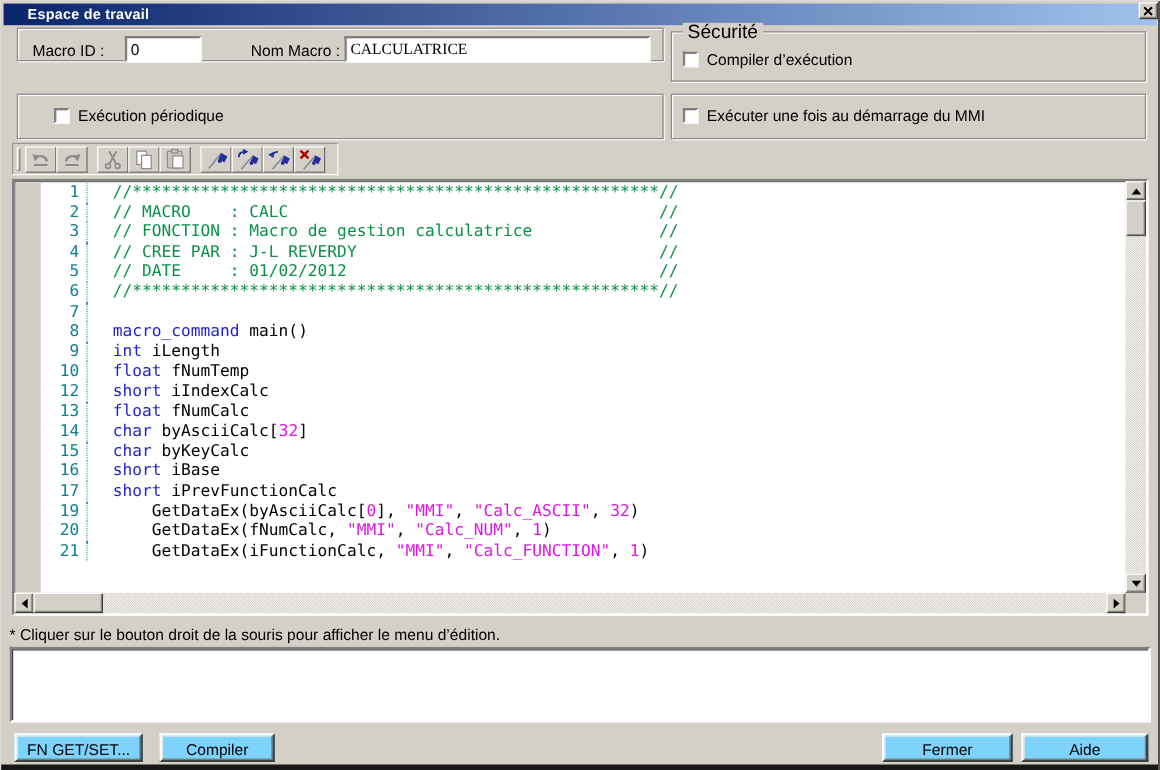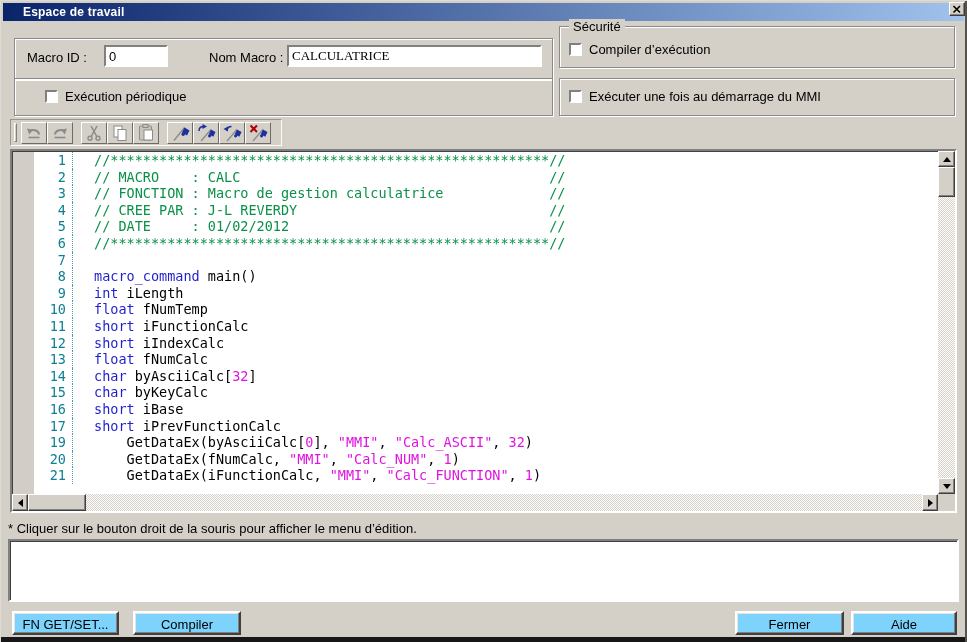--- a/index.html
+++ b/index.html
@@ -15,21 +15,21 @@
     background:linear-gradient(to right,var(--titlebar-start,#0a246a),var(--titlebar-end,#a6caf0));
     display:flex;align-items:center;padding-left:20px;}
   .titlebar .title{color:#fff;font-weight:bold;font-size:12px;letter-spacing:.2px;}
   .closebtn{position:absolute;right:2px;top:2px;width:16px;height:14px;padding:0;
     background:#d4d0c8;border:1px solid;border-color:#ffffff #404040 #404040 #ffffff;
     box-shadow:inset -1px -1px 0 #808080;display:flex;align-items:center;justify-content:center;cursor:default;}
 
   
   .groupbox{position:absolute;border:1px solid #8a8a8a;
     box-shadow:inset 1px 1px 0 #ffffff, 1px 1px 0 #ffffff;}
-  .legend-text{position:absolute;left:9px;top:-8px;background:#d4d0c8;padding:0 4px;font-size:13px;}
+  .legend-text{position:absolute;left:9px;top:-8px;background:#d4d0c8;padding:0 4px;font-size:16px;}
   .fldlabel{position:absolute;top:11px;}
   .txt{position:absolute;height:22px;border:2px solid;border-color:#808080 #ffffff #ffffff #808080;
     background:#fff;font:13px "Liberation Sans",sans-serif;padding:0 3px;outline:none;}
   .checkrow{position:absolute;display:flex;align-items:center;gap:7px;}
   .cb{width:13px;height:13px;background:#fff;border:2px solid;border-color:#808080 #ffffff #ffffff #808080;flex:none;}
 
   
   .toolbar{position:absolute;left:10px;top:119px;width:272px;height:27px;
     border:1px solid;border-color:#9a968e #fbfaf8 #fbfaf8 #9a968e;
     display:flex;align-items:center;padding-left:2px;}
@@ -102,21 +102,21 @@
     <span class="title">Espace de travail</span>
   </div>
   <button class="closebtn">
     <span style="display:flex;">
       <svg viewBox="0 0 10 9" width="10" height="9">
           <path d="M1.5 1 L8 7.5 M8 1 L1.5 7.5" stroke="#000" stroke-width="1.6" fill="none"></path>
         </svg>
     </span>
   </button>
 
-  <div class="groupbox" style="left:14px;top:38px;width:539px;height:42px;">
+  <div class="groupbox" style="left:14px;top:23px;width:539px;height:28px;">
     <span class="fldlabel" style="left:12px;">Macro ID :</span>
     <input class="txt" style="left: 89px; top: 6px; width: 64px;" value="0">
     <span class="fldlabel" style="left:194px;text-align:center;">Nom Macro :</span>
     <input class="txt" style="left: 272px; top: 6px; width: 255px; font-family: Liberation Serif, serif;" value="CALCULATRICE">
   </div>
 
   <div class="groupbox" style="left:559px;top:26px;width:396px;height:42px;">
     <span class="legend-text">Sécurité</span>
     <div class="checkrow" style="left:9px;top:15px;">
       <span class="cb"></span>
@@ -238,21 +238,20 @@
           <div class="code-line"><span class="ln">1</span><span class="code"><span class="seg-cm">//******************************************************//</span></span></div>
           <div class="code-line"><span class="ln">2</span><span class="code"><span class="seg-cm">// MACRO    : CALC                                      //</span></span></div>
           <div class="code-line"><span class="ln">3</span><span class="code"><span class="seg-cm">// FONCTION : Macro de gestion calculatrice             //</span></span></div>
           <div class="code-line"><span class="ln">4</span><span class="code"><span class="seg-cm">// CREE PAR : J-L REVERDY                               //</span></span></div>
           <div class="code-line"><span class="ln">5</span><span class="code"><span class="seg-cm">// DATE     : 01/02/2012                                //</span></span></div>
           <div class="code-line"><span class="ln">6</span><span class="code"><span class="seg-cm">//******************************************************//</span></span></div>
           <div class="code-line"><span class="ln">7</span><span class="code"></span></div>
           <div class="code-line"><span class="ln">8</span><span class="code"><span class="seg-kw">macro_command</span><span class="seg-pl"> main()</span></span></div>
           <div class="code-line"><span class="ln">9</span><span class="code"><span class="seg-kw">int</span><span class="seg-pl"> iLength</span></span></div>
           <div class="code-line"><span class="ln">10</span><span class="code"><span class="seg-kw">float</span><span class="seg-pl"> fNumTemp</span></span></div>
-          <div class="code-line"><span class="ln">11</span><span class="code"><span class="seg-kw">short</span><span class="seg-pl"> iFunctionCalc</span></span></div>
           <div class="code-line"><span class="ln">12</span><span class="code"><span class="seg-kw">short</span><span class="seg-pl"> iIndexCalc</span></span></div>
           <div class="code-line"><span class="ln">13</span><span class="code"><span class="seg-kw">float</span><span class="seg-pl"> fNumCalc</span></span></div>
           <div class="code-line"><span class="ln">14</span><span class="code"><span class="seg-kw">char</span><span class="seg-pl"> byAsciiCalc[</span><span class="seg-nm">32</span><span class="seg-pl">]</span></span></div>
           <div class="code-line"><span class="ln">15</span><span class="code"><span class="seg-kw">char</span><span class="seg-pl"> byKeyCalc</span></span></div>
           <div class="code-line"><span class="ln">16</span><span class="code"><span class="seg-kw">short</span><span class="seg-pl"> iBase</span></span></div>
           <div class="code-line"><span class="ln">17</span><span class="code"><span class="seg-kw">short</span><span class="seg-pl"> iPrevFunctionCalc</span></span></div>
           <div class="code-line"><span class="ln">19</span><span class="code"><span class="seg-pl">    GetDataEx(byAsciiCalc[</span><span class="seg-nm">0</span><span class="seg-pl">], </span><span class="seg-st">"MMI"</span><span class="seg-pl">, </span><span class="seg-st">"Calc_ASCII"</span><span class="seg-pl">, </span><span class="seg-nm">32</span><span class="seg-pl">)</span></span></div>
           <div class="code-line"><span class="ln">20</span><span class="code"><span class="seg-pl">    GetDataEx(fNumCalc, </span><span class="seg-st">"MMI"</span><span class="seg-pl">, </span><span class="seg-st">"Calc_NUM"</span><span class="seg-pl">, </span><span class="seg-nm">1</span><span class="seg-pl">)</span></span></div>
           <div class="code-line"><span class="ln">21</span><span class="code"><span class="seg-pl">    GetDataEx(iFunctionCalc, </span><span class="seg-st">"MMI"</span><span class="seg-pl">, </span><span class="seg-st">"Calc_FUNCTION"</span><span class="seg-pl">, </span><span class="seg-nm">1</span><span class="seg-pl">)</span></span></div>
         </div>
@@ -277,17 +276,17 @@
           <span class="arr arr-right"></span>
         </div>
     </div>
     <div class="corner"></div>
   </div>
 
   <div class="statusnote">* Cliquer sur le bouton droit de la souris pour afficher le menu d’édition.</div>
   <div class="messagebox"></div>
 
   <button class="pushbtn" style="left:12px;width:107px;">FN GET/SET...</button>
-  <button class="pushbtn" style="left:133px;width:108px;">Compiler</button>
+  <button class="pushbtn" style="left:133px;width:96px;">Compiler</button>
   <button class="pushbtn" style="left:851px;width:106px;">Aide</button>
   <button class="pushbtn" style="left:735px;width:109px;">Fermer</button>
 
 </div>
 
 </body></html>

